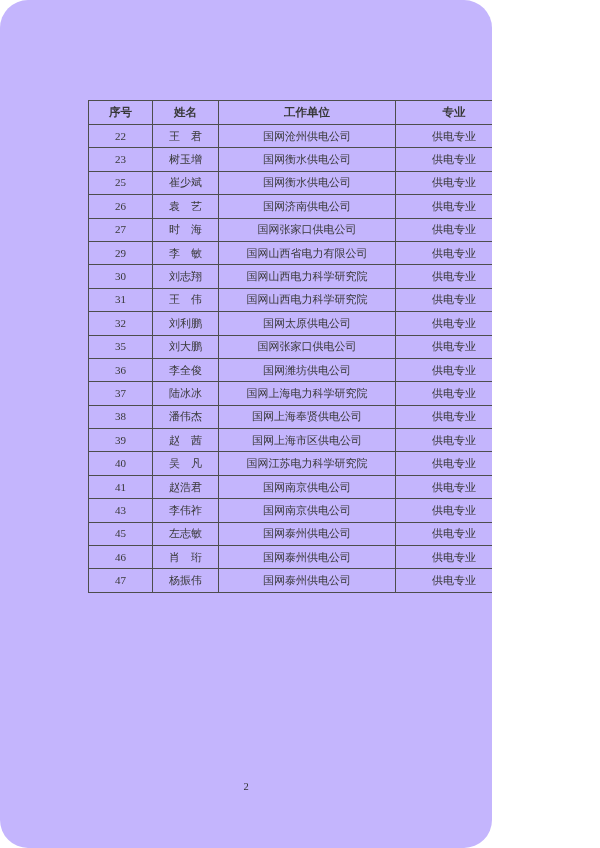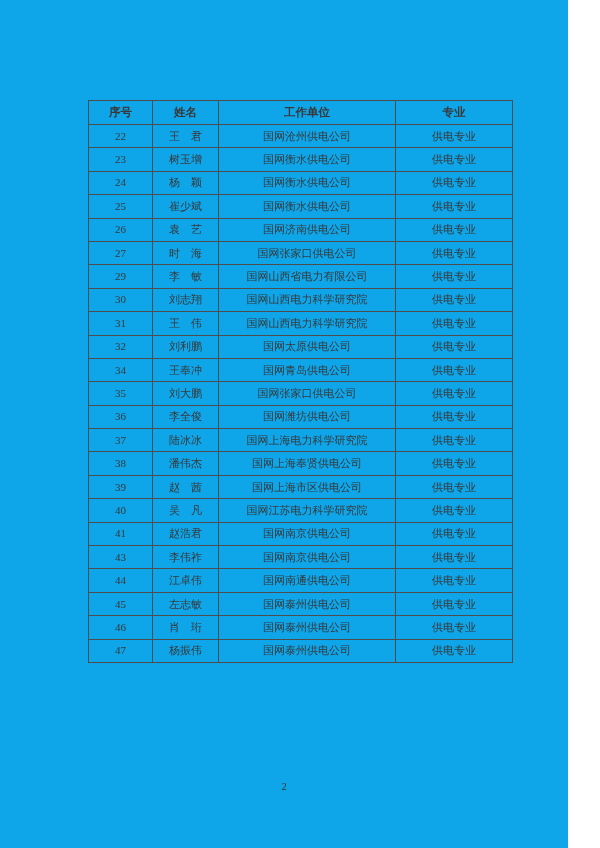--- a/index.html
+++ b/index.html
@@ -2,26 +2,27 @@
 <html><head>
 <meta charset="utf-8">
 <style>
   html, body {
     margin: 0;
     padding: 0;
     background: #ffffff;
   }
   .page {
     position: relative;
-    width: 568px;
+    width: 492px;
     height: 848px;
-    background: #0ea5e9;
+    background: #c4b5fd;
     font-family: "Liberation Serif", "DejaVu Serif", serif;
     color: #383838;
     overflow: hidden;
+    border-radius: 28px;
   }
   table.doc-table {
     position: absolute;
     left: 88px;
     top: 100px;
     width: 424px;
     border-collapse: collapse;
     table-layout: fixed;
   }
   .doc-table th,
@@ -87,26 +88,20 @@
           <td>国网沧州供电公司</td>
           <td>供电专业</td>
         </tr>
         <tr>
           <td>23</td>
           <td>树玉增</td>
           <td>国网衡水供电公司</td>
           <td>供电专业</td>
         </tr>
         <tr>
-          <td>24</td>
-          <td>杨　颖</td>
-          <td>国网衡水供电公司</td>
-          <td>供电专业</td>
-        </tr>
-        <tr>
           <td>25</td>
           <td>崔少斌</td>
           <td>国网衡水供电公司</td>
           <td>供电专业</td>
         </tr>
         <tr>
           <td>26</td>
           <td>袁　艺</td>
           <td>国网济南供电公司</td>
           <td>供电专业</td>
@@ -135,26 +130,20 @@
           <td>国网山西电力科学研究院</td>
           <td>供电专业</td>
         </tr>
         <tr>
           <td>32</td>
           <td>刘利鹏</td>
           <td>国网太原供电公司</td>
           <td>供电专业</td>
         </tr>
         <tr>
-          <td>34</td>
-          <td>王奉冲</td>
-          <td>国网青岛供电公司</td>
-          <td>供电专业</td>
-        </tr>
-        <tr>
           <td>35</td>
           <td>刘大鹏</td>
           <td>国网张家口供电公司</td>
           <td>供电专业</td>
         </tr>
         <tr>
           <td>36</td>
           <td>李全俊</td>
           <td>国网潍坊供电公司</td>
           <td>供电专业</td>
@@ -189,26 +178,20 @@
           <td>国网南京供电公司</td>
           <td>供电专业</td>
         </tr>
         <tr>
           <td>43</td>
           <td>李伟祚</td>
           <td>国网南京供电公司</td>
           <td>供电专业</td>
         </tr>
         <tr>
-          <td>44</td>
-          <td>江卓伟</td>
-          <td>国网南通供电公司</td>
-          <td>供电专业</td>
-        </tr>
-        <tr>
           <td>45</td>
           <td>左志敏</td>
           <td>国网泰州供电公司</td>
           <td>供电专业</td>
         </tr>
         <tr>
           <td>46</td>
           <td>肖　珩</td>
           <td>国网泰州供电公司</td>
           <td>供电专业</td>

